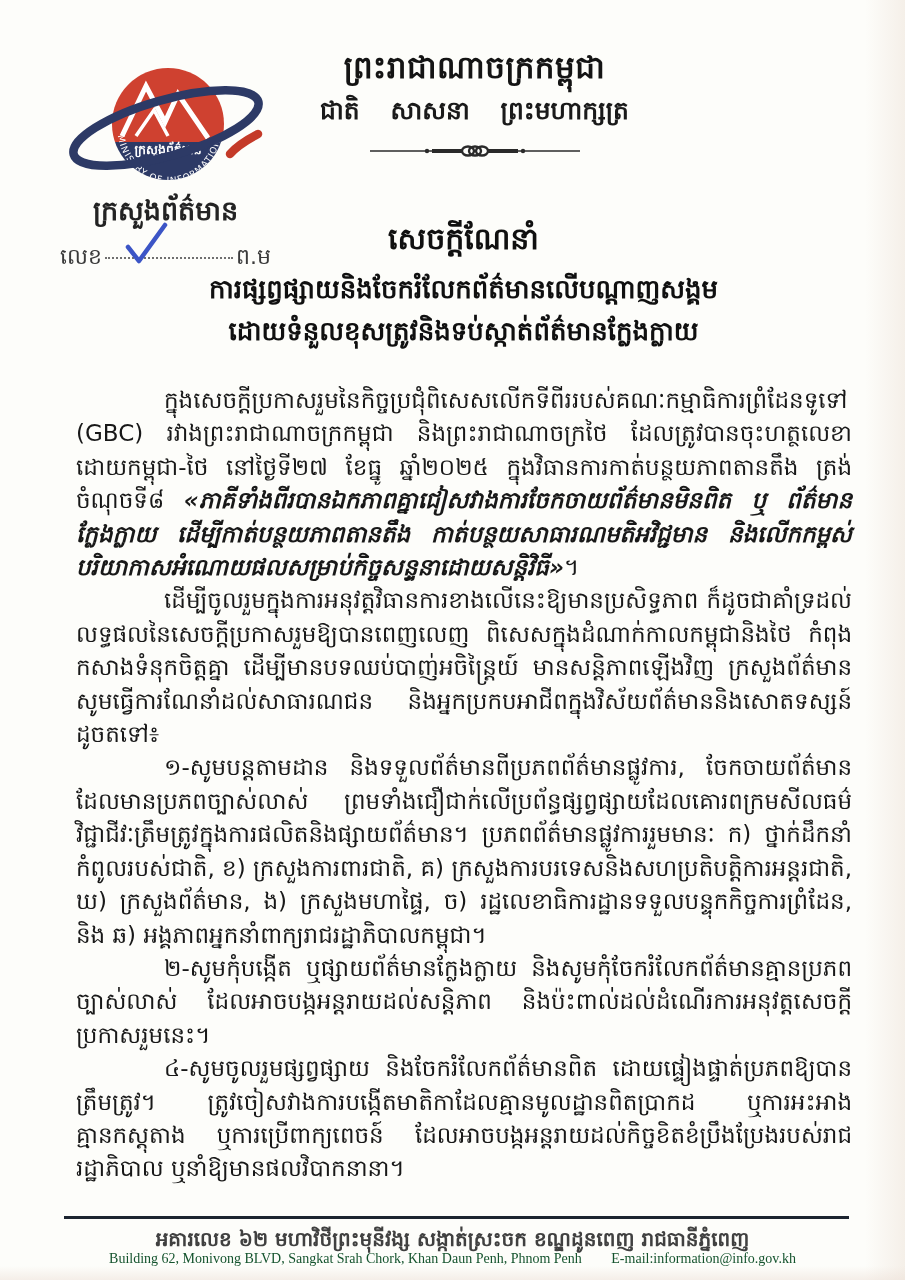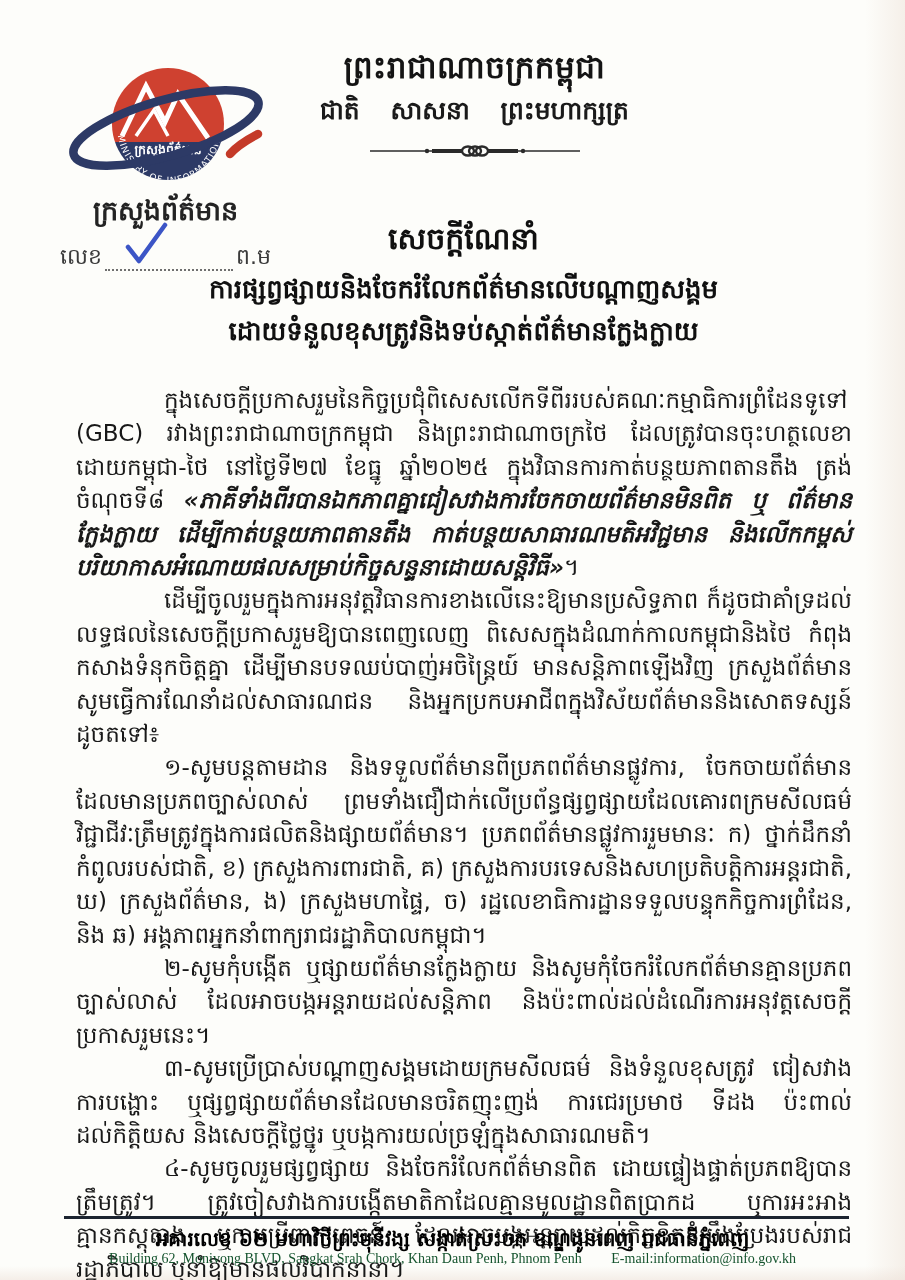--- a/index.html
+++ b/index.html
@@ -31,21 +31,21 @@
   }
   .kingdom { font-size:31px; font-weight:bold; color:#141414; letter-spacing:.5px; }
   .motto   { font-size:25px; font-weight:bold; color:#1a1a1a; margin-top:2px; word-spacing:22px; }
   .divider-wrap { margin-top:12px; }
 
   
   .logo-block { position:absolute; left:58px; top:50px; width:215px; text-align:center; }
   .logo-caption { font-size:27px; font-weight:bold; color:#232323; margin-top:-6px; }
   .ref-line {
     position:relative;
-    display:flex; align-items:flex-end;
+    display:flex; align-items:flex-start;
     margin-top:10px; padding:0 2px;
     font-size:22px; color:#3a3a3a;
   }
   .ref-line .dots { flex:1; border-bottom:2px dotted #6f6f6f; height:16px; margin:0 3px 4px 3px; }
   .check-wrap { position:absolute; left:64px; top:-22px; }
 
   
   .title-block { position:absolute; top:220px; left:0; right:4px; text-align:center; padding-left:26px; color:#101010; }
   .doc-heading    { font-size:30px; font-weight:bold; }
   .doc-subheading { font-size:26px; font-weight:bold; margin-top:9px; }
@@ -59,21 +59,21 @@
   .doc-body p { text-indent:88px; margin:0; }
   .quote { font-weight:bold; font-style:italic; }
 
   
   .footer-rule {
     position:absolute; left:64px; right:56px; top:1216px;
     height:3px; background:#1c2430;
   }
   .footer-khmer {
     position:absolute; top:1226px; left:0; right:0;
-    text-align:center; font-size:20px; color:#000000; font-weight:bold;
+    text-align:center; font-size:20px; color:#404040; font-weight:bold;
   }
   .footer-latin {
     position:absolute; top:1251px; left:0; right:0;
     text-align:center; font-size:14px; color:#14532d;
     font-family:"Liberation Serif", serif;
   }
   .footer-latin .email { margin-left:26px; }
 </style>
 </head>
 <body>
@@ -144,21 +144,20 @@
     <div class="doc-heading">សេចក្តីណែនាំ</div>
     <div class="doc-title-line">ការផ្សព្វផ្សាយនិងចែករំលែកព័ត៌មានលើបណ្តាញសង្គម</div>
     <div class="doc-title-line">ដោយទំនួលខុសត្រូវនិងទប់ស្កាត់ព័ត៌មានក្លែងក្លាយ</div>
   </div>
 
   <div class="doc-body">
     <p><span>ក្នុងសេចក្តីប្រកាសរួមនៃកិច្ចប្រជុំពិសេសលើកទីពីររបស់គណៈកម្មាធិការព្រំដែនទូទៅ (GBC) រវាងព្រះរាជាណាចក្រកម្ពុជា និងព្រះរាជាណាចក្រថៃ ដែលត្រូវបានចុះហត្ថលេខាដោយកម្ពុជា-ថៃ នៅថ្ងៃទី២៧ ខែធ្នូ ឆ្នាំ២០២៥ ក្នុងវិធានការកាត់បន្ថយភាពតានតឹង ត្រង់ចំណុចទី៨ </span><span class="quote">«ភាគីទាំងពីរបានឯកភាពគ្នាជៀសវាងការចែកចាយព័ត៌មានមិនពិត ឬ ព័ត៌មានក្លែងក្លាយ ដើម្បីកាត់បន្ថយភាពតានតឹង កាត់បន្ថយសាធារណមតិអវិជ្ជមាន និងលើកកម្ពស់បរិយាកាសអំណោយផលសម្រាប់កិច្ចសន្ទនាដោយសន្តិវិធី»</span><span>។</span></p>
     <p>ដើម្បីចូលរួមក្នុងការអនុវត្តវិធានការខាងលើនេះឱ្យមានប្រសិទ្ធភាព ក៏ដូចជាគាំទ្រដល់លទ្ធផលនៃសេចក្តីប្រកាសរួមឱ្យបានពេញលេញ ពិសេសក្នុងដំណាក់កាលកម្ពុជានិងថៃ កំពុងកសាងទំនុកចិត្តគ្នា ដើម្បីមានបទឈប់បាញ់អចិន្ត្រៃយ៍ មានសន្តិភាពឡើងវិញ ក្រសួងព័ត៌មានសូមធ្វើការណែនាំដល់សាធារណជន និងអ្នកប្រកបអាជីពក្នុងវិស័យព័ត៌មាននិងសោតទស្សន៍ ដូចតទៅ៖</p>
     <p>១-សូមបន្តតាមដាន និងទទួលព័ត៌មានពីប្រភពព័ត៌មានផ្លូវការ, ចែកចាយព័ត៌មាន ដែលមានប្រភពច្បាស់លាស់ ព្រមទាំងជឿជាក់លើប្រព័ន្ធផ្សព្វផ្សាយដែលគោរពក្រមសីលធម៌វិជ្ជាជីវៈត្រឹមត្រូវក្នុងការផលិតនិងផ្សាយព័ត៌មាន។ ប្រភពព័ត៌មានផ្លូវការរួមមានៈ ក) ថ្នាក់ដឹកនាំកំពូលរបស់ជាតិ, ខ) ក្រសួងការពារជាតិ, គ) ក្រសួងការបរទេសនិងសហប្រតិបត្តិការអន្តរជាតិ, ឃ) ក្រសួងព័ត៌មាន, ង) ក្រសួងមហាផ្ទៃ, ច) រដ្ឋលេខាធិការដ្ឋានទទួលបន្ទុកកិច្ចការព្រំដែន, និង ឆ) អង្គភាពអ្នកនាំពាក្យរាជរដ្ឋាភិបាលកម្ពុជា។</p>
     <p>២-សូមកុំបង្កើត ឬផ្សាយព័ត៌មានក្លែងក្លាយ និងសូមកុំចែករំលែកព័ត៌មានគ្មានប្រភពច្បាស់លាស់ ដែលអាចបង្កអន្តរាយដល់សន្តិភាព និងប៉ះពាល់ដល់ដំណើរការអនុវត្តសេចក្តីប្រកាសរួមនេះ។</p>
-    <p>៣-សូមប្រើប្រាស់បណ្តាញសង្គមដោយក្រមសីលធម៌ និងទំនួលខុសត្រូវ ជៀសវាងការបង្ហោះ ឬផ្សព្វផ្សាយព័ត៌មានដែលមានចរិតញុះញង់ ការជេរប្រមាថ ទីដង ប៉ះពាល់ដល់កិត្តិយស និងសេចក្តីថ្លៃថ្នូរ ឬបង្កការយល់ច្រឡំក្នុងសាធារណមតិ។</p>
     <p>៤-សូមចូលរួមផ្សព្វផ្សាយ និងចែករំលែកព័ត៌មានពិត ដោយផ្ទៀងផ្ទាត់ប្រភពឱ្យបានត្រឹមត្រូវ។ ត្រូវចៀសវាងការបង្កើតមាតិកាដែលគ្មានមូលដ្ឋានពិតប្រាកដ ឬការអះអាងគ្មានកស្តុតាង ឬការប្រើពាក្យពេចន៍ ដែលអាចបង្កអន្តរាយដល់កិច្ចខិតខំប្រឹងប្រែងរបស់រាជរដ្ឋាភិបាល ឬនាំឱ្យមានផលវិបាកនានា។</p>
   </div>
 
   <div class="footer-rule"></div>
   <div class="footer-khmer">អគារលេខ ៦២ មហាវិថីព្រះមុនីវង្ស សង្កាត់ស្រះចក ខណ្ឌដូនពេញ រាជធានីភ្នំពេញ</div>
   <div class="footer-latin">
     <span>Building 62, Monivong BLVD, Sangkat Srah Chork, Khan Daun Penh, Phnom Penh</span>
     <span class="email">E-mail:information@info.gov.kh</span>
   </div>
 

